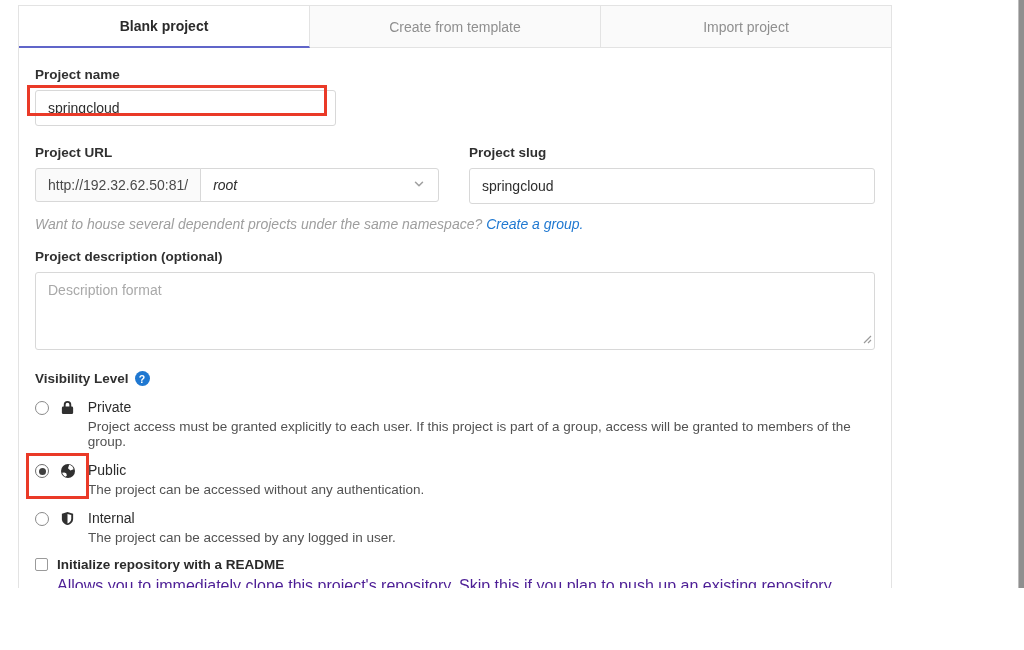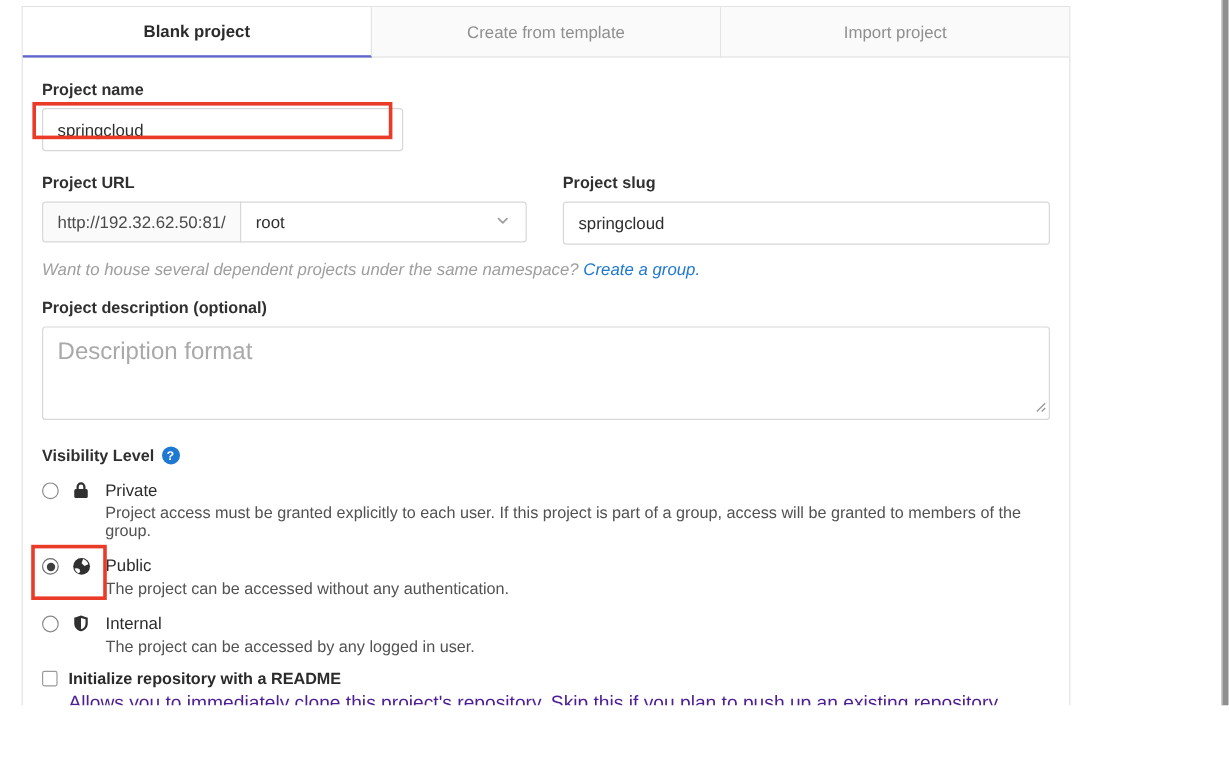--- a/index.html
+++ b/index.html
@@ -41,29 +41,29 @@
   .col-url { width:404px; }
   .col-slug { flex:1; margin-left:30px; }
   .url-group { display:flex; height:34px; }
   .prefix {
     background:#fafafa; border:1px solid #d8d8d8; border-radius:3px 0 0 3px;
     padding:0 12px; line-height:32px; font-size:14px; color:#4a4a4a; white-space:nowrap;
   }
   .select {
     flex:1; margin-left:-1px; border:1px solid #d8d8d8; border-radius:0 3px 3px 0;
     display:flex; align-items:center; justify-content:space-between;
-    padding:0 12px; font-size:14px; color:#2e2e2e; background:#fff; cursor:pointer;
+    padding:0 12px; font-size:14px; color:#2e2e2e; background:#fff; cursor:pointer;font-style:italic;
   }
   .hint { margin-top:12px; font-size:14px; color:#9e9e9e;font-style:italic; }
   .hint a { color:#1f78d1; text-decoration:none; cursor:pointer; }
   .lbl-desc { margin-top:17px; }
   .ta-wrap { position:relative; }
   textarea {
     width:100%; height:78px; border:1px solid #d8d8d8; border-radius:3px;
-    padding:9px 12px; font-size:20px; color:#2e2e2e; resize:none; outline:none;
+    padding:9px 12px; font-size:14px; color:#2e2e2e; resize:none; outline:none;
     font-family:"Liberation Sans",sans-serif;
   }
   textarea::placeholder { color:#a9a9a9; }
   .grip { position:absolute; right:3px; bottom:6px; cursor:nwse-resize; }
   
   .vis-label { margin-top:17px; display:flex; align-items:center; }
   .help {
     width:15px; height:15px; margin-left:6px; border-radius:50%;
     background:#1f78d1; color:#fff; font-size:10.5px; font-weight:700;
     display:flex; align-items:center; justify-content:center; cursor:pointer;

